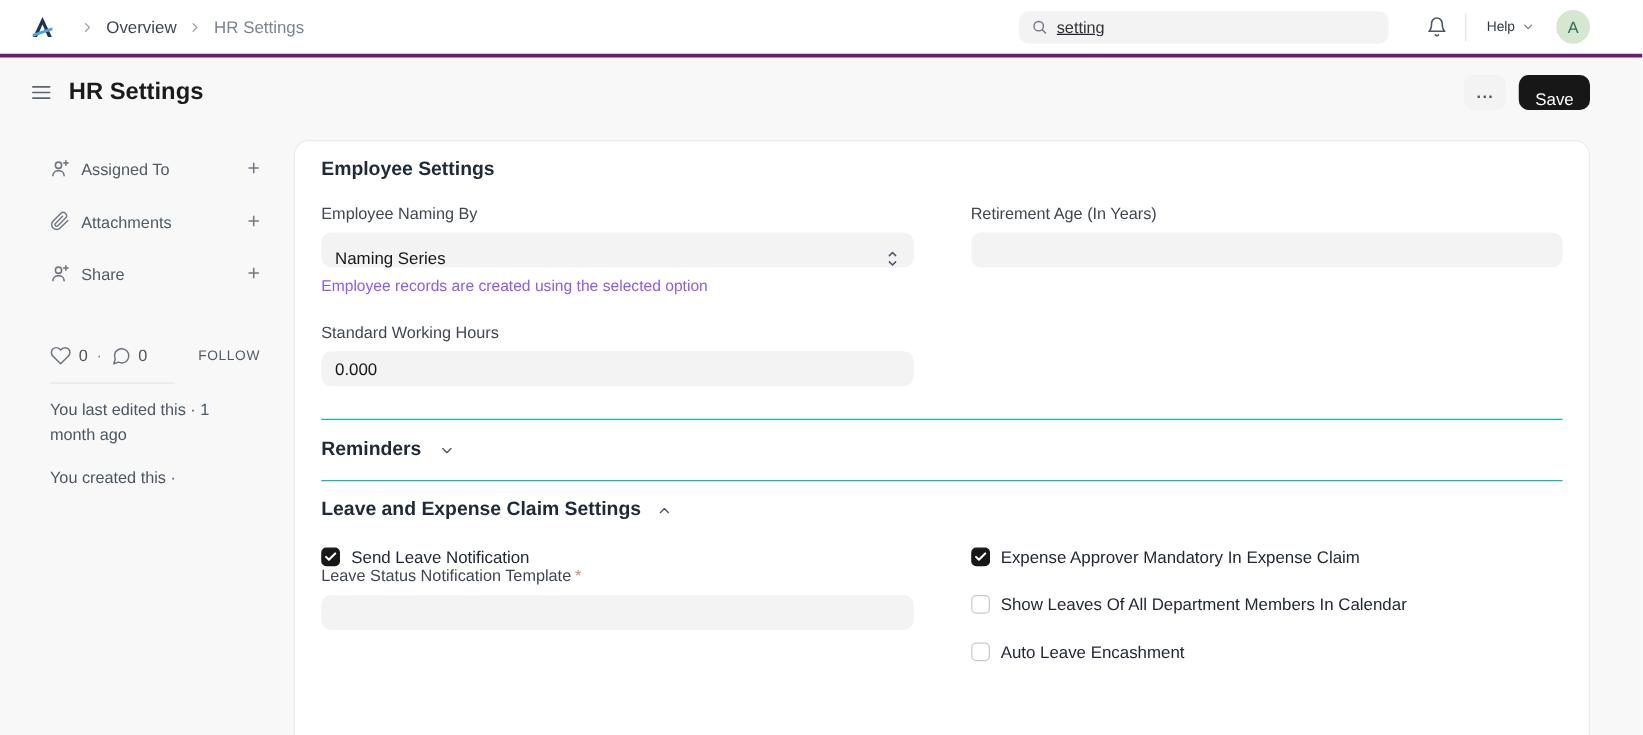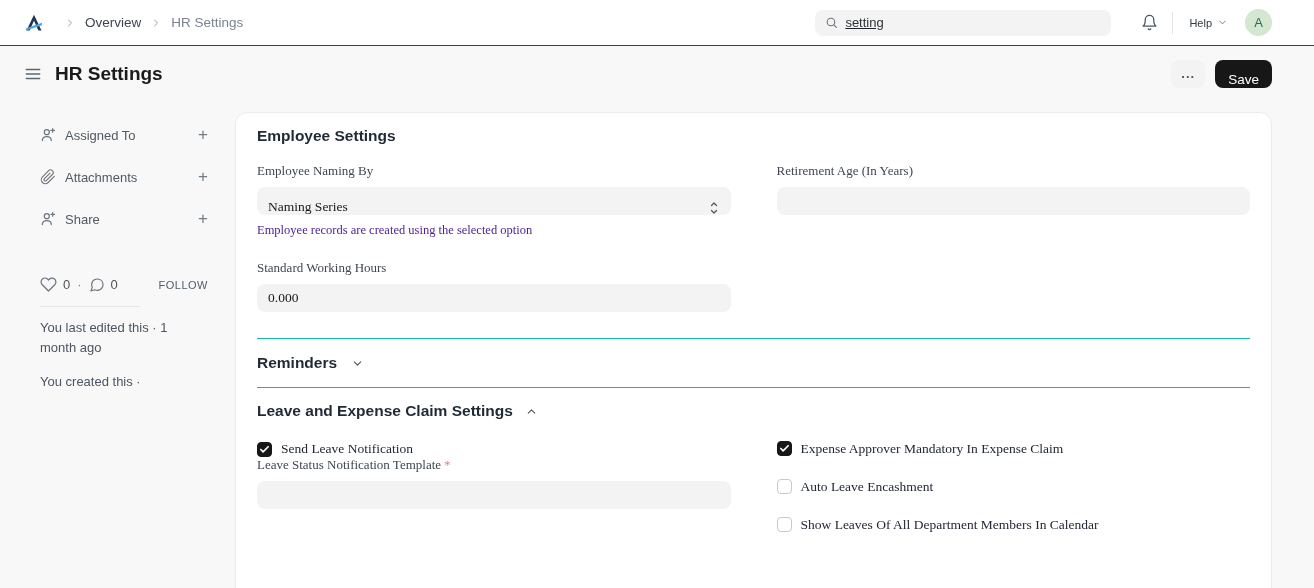--- a/index.html
+++ b/index.html
@@ -6,21 +6,21 @@
   html,body { width:1314px; height:588px; overflow:hidden; }
   body {
     font-family:"Liberation Sans","DejaVu Sans",sans-serif;
     background:#f8f8f8; color:#1f2430; position:relative;
   }
   svg { display:block; }
 
   
   .navbar {
     position:absolute; top:0; left:0; right:0; height:46px;
-    background:#fff; border-bottom:1px solid #701a75;
+    background:#fff; border-bottom:3px solid #701a75;
     display:flex; align-items:center; padding:0 42px 0 24px;
   }
   .crumbs { display:flex; align-items:center; gap:9px; margin-left:20px; font-size:13.5px; }
   .crumb-first { color:#3f4550; }
   .crumb-last  { color:#7c8492; }
   .nav-right { margin-left:auto; display:flex; align-items:center; }
   .searchbar {
     width:296px; height:26px; background:#f3f3f3; border-radius:8px;
     display:flex; align-items:center; padding:0 10px; gap:7px;text-decoration:underline;
   }
@@ -77,31 +77,31 @@
   .section { border-bottom:1px solid #14b8a6; }
   .sec-emp { padding:14px 0 26px; }
   .sec-title { font-size:15.5px; font-weight:700; color:#1f2937; }
   .sec-emp .sec-title { margin-bottom:18px; }
   .sec-collapse { display:flex; align-items:center; padding:15px 0; cursor:pointer; }
   .sec-collapse .chev { margin-left:14px; }
   .sec-leave { padding:14px 0 30px; border-bottom:none; }
   .sec-leave .sec-title-row { display:flex; align-items:center; margin-bottom:21px; cursor:pointer; }
   .sec-leave .chev { margin-left:12px; }
 
-  .grid2 { display:grid; grid-template-columns:1fr 1fr; column-gap:46px;font-family:Liberation Serif, serif; }
+  .grid2 { display:grid; grid-template-columns:1fr 1fr; column-gap:46px; }
 
   .field + .field { margin-top:22px; }
   .f-label { display:block; font-size:13px; color:#414750; margin-bottom:8px; }
   .req { color:#e87d7d; margin-left:3px; }
   .control {
     width:100%; height:28px; background:#f3f3f4; border:none; border-radius:8px;
     padding:0 11px; font-size:13.5px; color:#171717; font-family:inherit; outline:none;
   }
   .select-control { display:flex; align-items:flex-end; justify-content:space-between; cursor:pointer; }
-  .f-help { font-size:12.5px; color:#4c1d95; margin-top:8px; }
+  .f-help { font-size:12.5px; color:#8b5cf6; margin-top:8px; }
 
   .check-row { display:flex; align-items:center; gap:9px; cursor:pointer; }
   .rightcol .check-row { margin-bottom:23px; height:15px; }
   .checkbox {
     width:15px; height:15px; border-radius:4px; background:#fff;
     border:1px solid #c9c9c9; display:flex; align-items:center; justify-content:center;
     flex:none;
   }
   .checkbox svg { display:none; }
   .checkbox.checked { background:#171717; border-color:#171717; }
@@ -315,24 +315,24 @@
             <svg width="11" height="11" viewBox="0 0 24 24" fill="none" stroke="#ffffff" stroke-width="3.6" stroke-linecap="round" stroke-linejoin="round">
                 <path d="M20 6L9 17l-5-5"></path>
               </svg>
           </span>
           <span class="check-label">Expense Approver Mandatory In Expense Claim</span>
         </div>
         <div class="check-row">
           <span class="checkbox">
             
           </span>
-          <span class="check-label">Auto Leave Encashment</span>
+          <span class="check-label">Show Leaves Of All Department Members In Calendar</span>
         </div>
         <div class="check-row">
           <span class="checkbox">
             
           </span>
-          <span class="check-label">Show Leaves Of All Department Members In Calendar</span>
+          <span class="check-label">Auto Leave Encashment</span>
         </div>
       </div>
     </div>
   </div>
 </div>
 
 </body></html>

